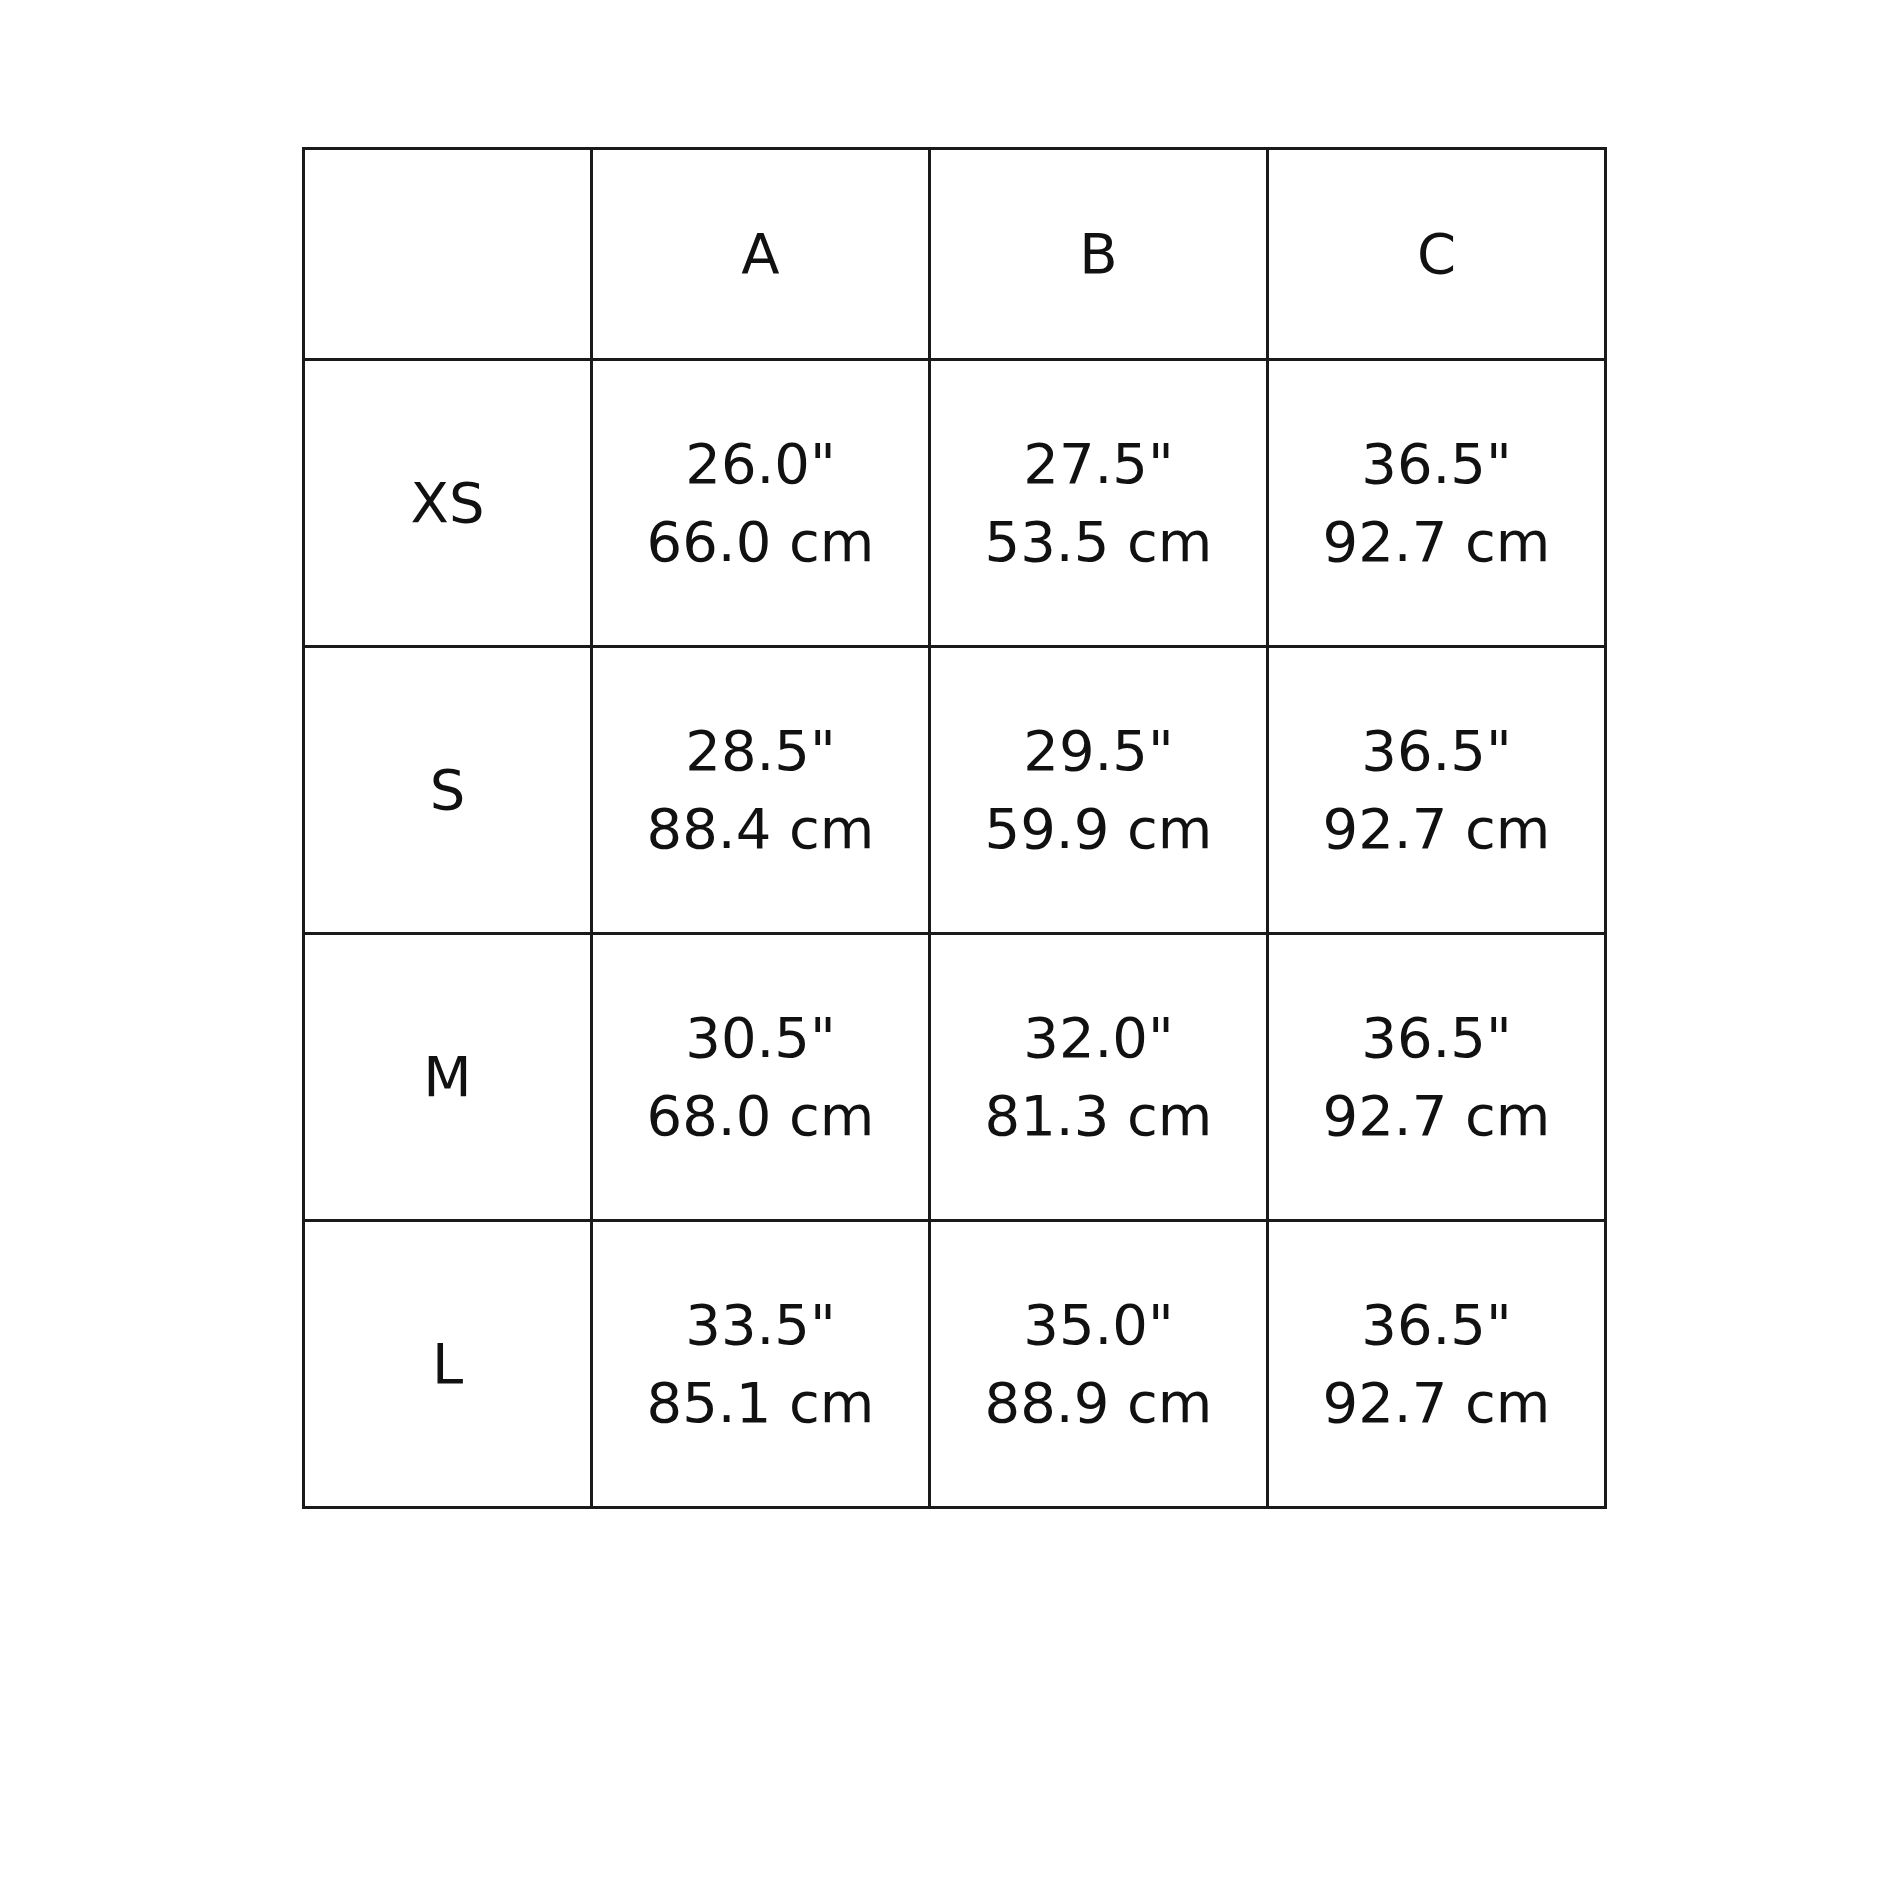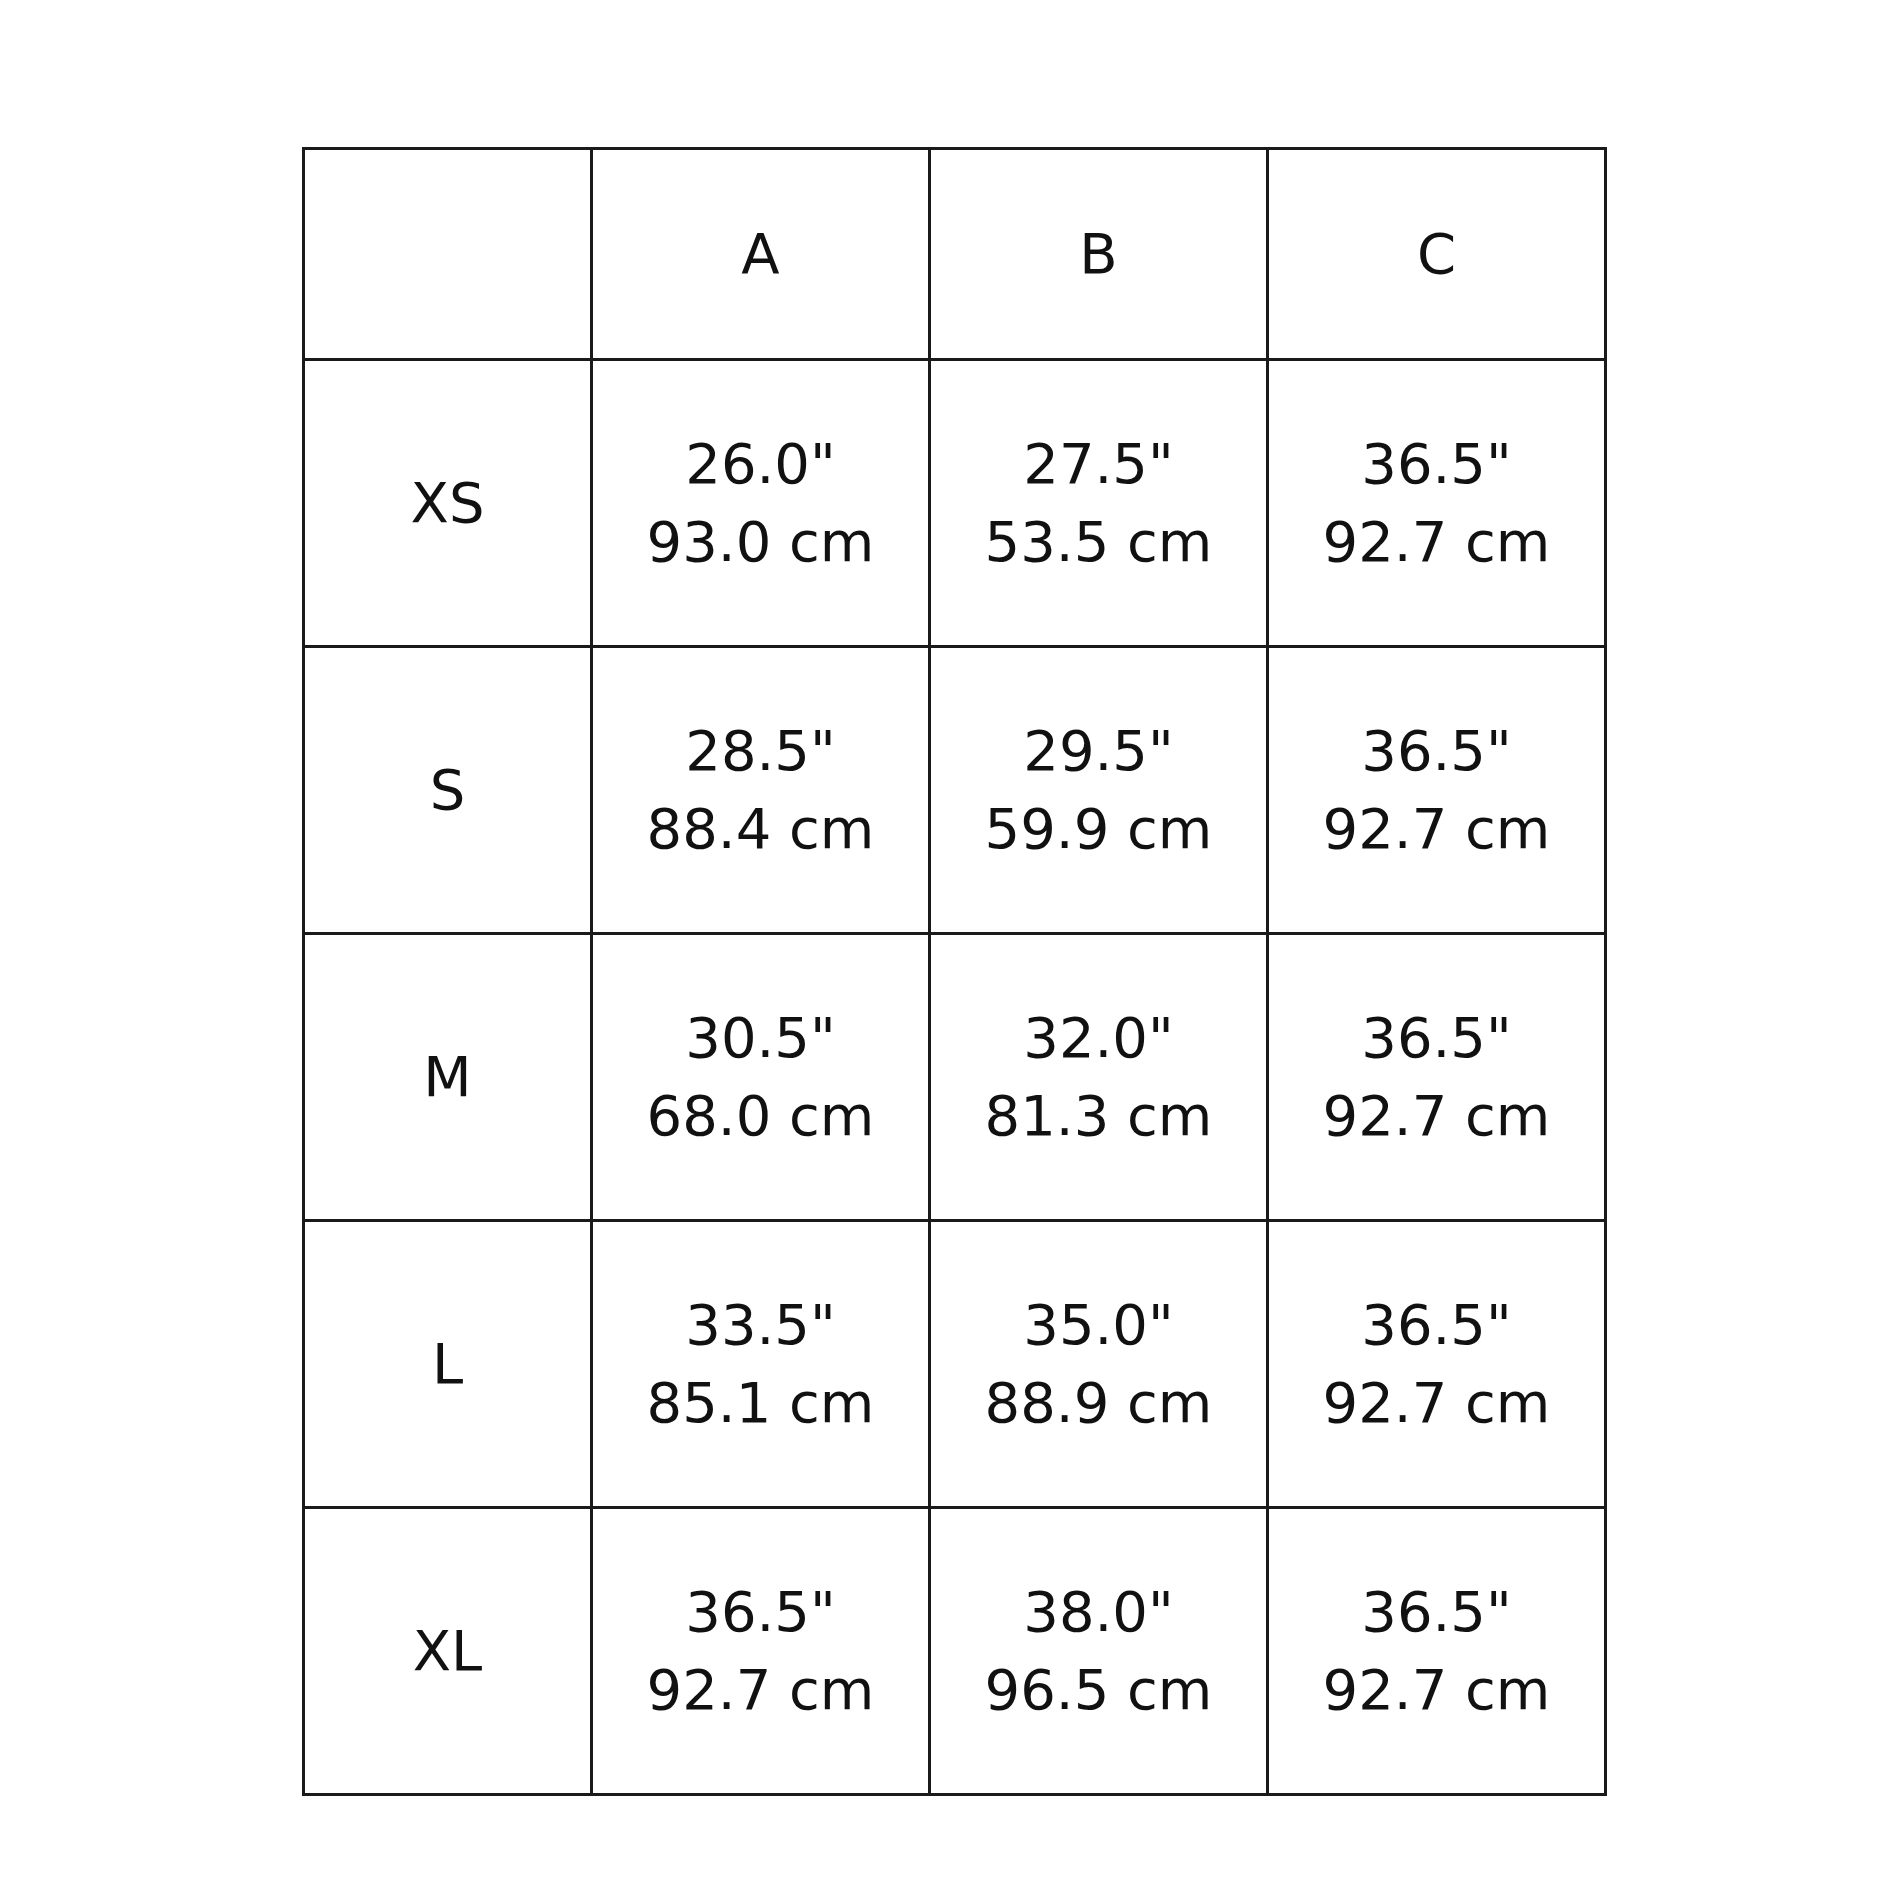--- a/index.html
+++ b/index.html
@@ -30,21 +30,21 @@
       <td></td>
       <td>A</td>
       <td>B</td>
       <td>C</td>
     </tr>
 
     <tr class="row-body">
       <td>XS</td>
       <td>
           <span class="cell-line">26.0"</span>
-          <span class="cell-line">93.0 cm</span>
+          <span class="cell-line">66.0 cm</span>
         </td>
       <td>
           <span class="cell-line">27.5"</span>
           <span class="cell-line">53.5 cm</span>
         </td>
       <td>
           <span class="cell-line">36.5"</span>
           <span class="cell-line">92.7 cm</span>
         </td>
     </tr>
@@ -90,29 +90,14 @@
       <td>
           <span class="cell-line">35.0"</span>
           <span class="cell-line">88.9 cm</span>
         </td>
       <td>
           <span class="cell-line">36.5"</span>
           <span class="cell-line">92.7 cm</span>
         </td>
     </tr>
 
-    <tr class="row-body">
-      <td>XL</td>
-      <td>
-          <span class="cell-line">36.5"</span>
-          <span class="cell-line">92.7 cm</span>
-        </td>
-      <td>
-          <span class="cell-line">38.0"</span>
-          <span class="cell-line">96.5 cm</span>
-        </td>
-      <td>
-          <span class="cell-line">36.5"</span>
-          <span class="cell-line">92.7 cm</span>
-        </td>
-    </tr>
   </tbody>
 </table>
 
 </body></html>

